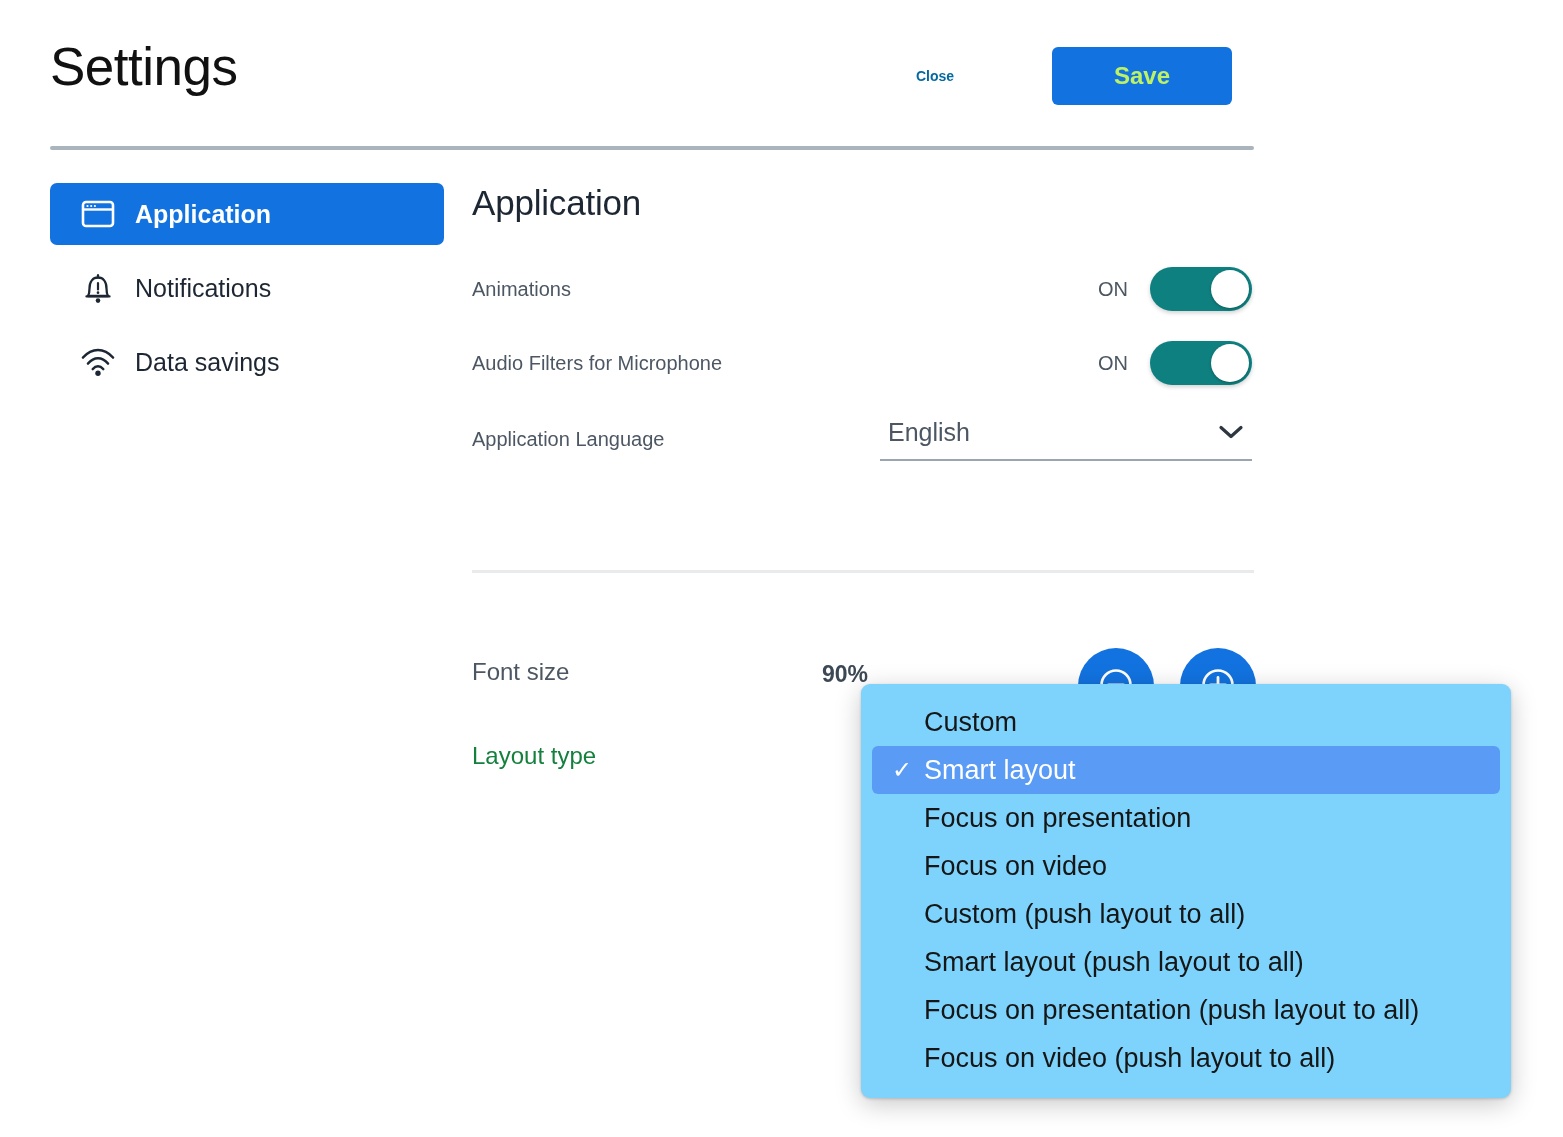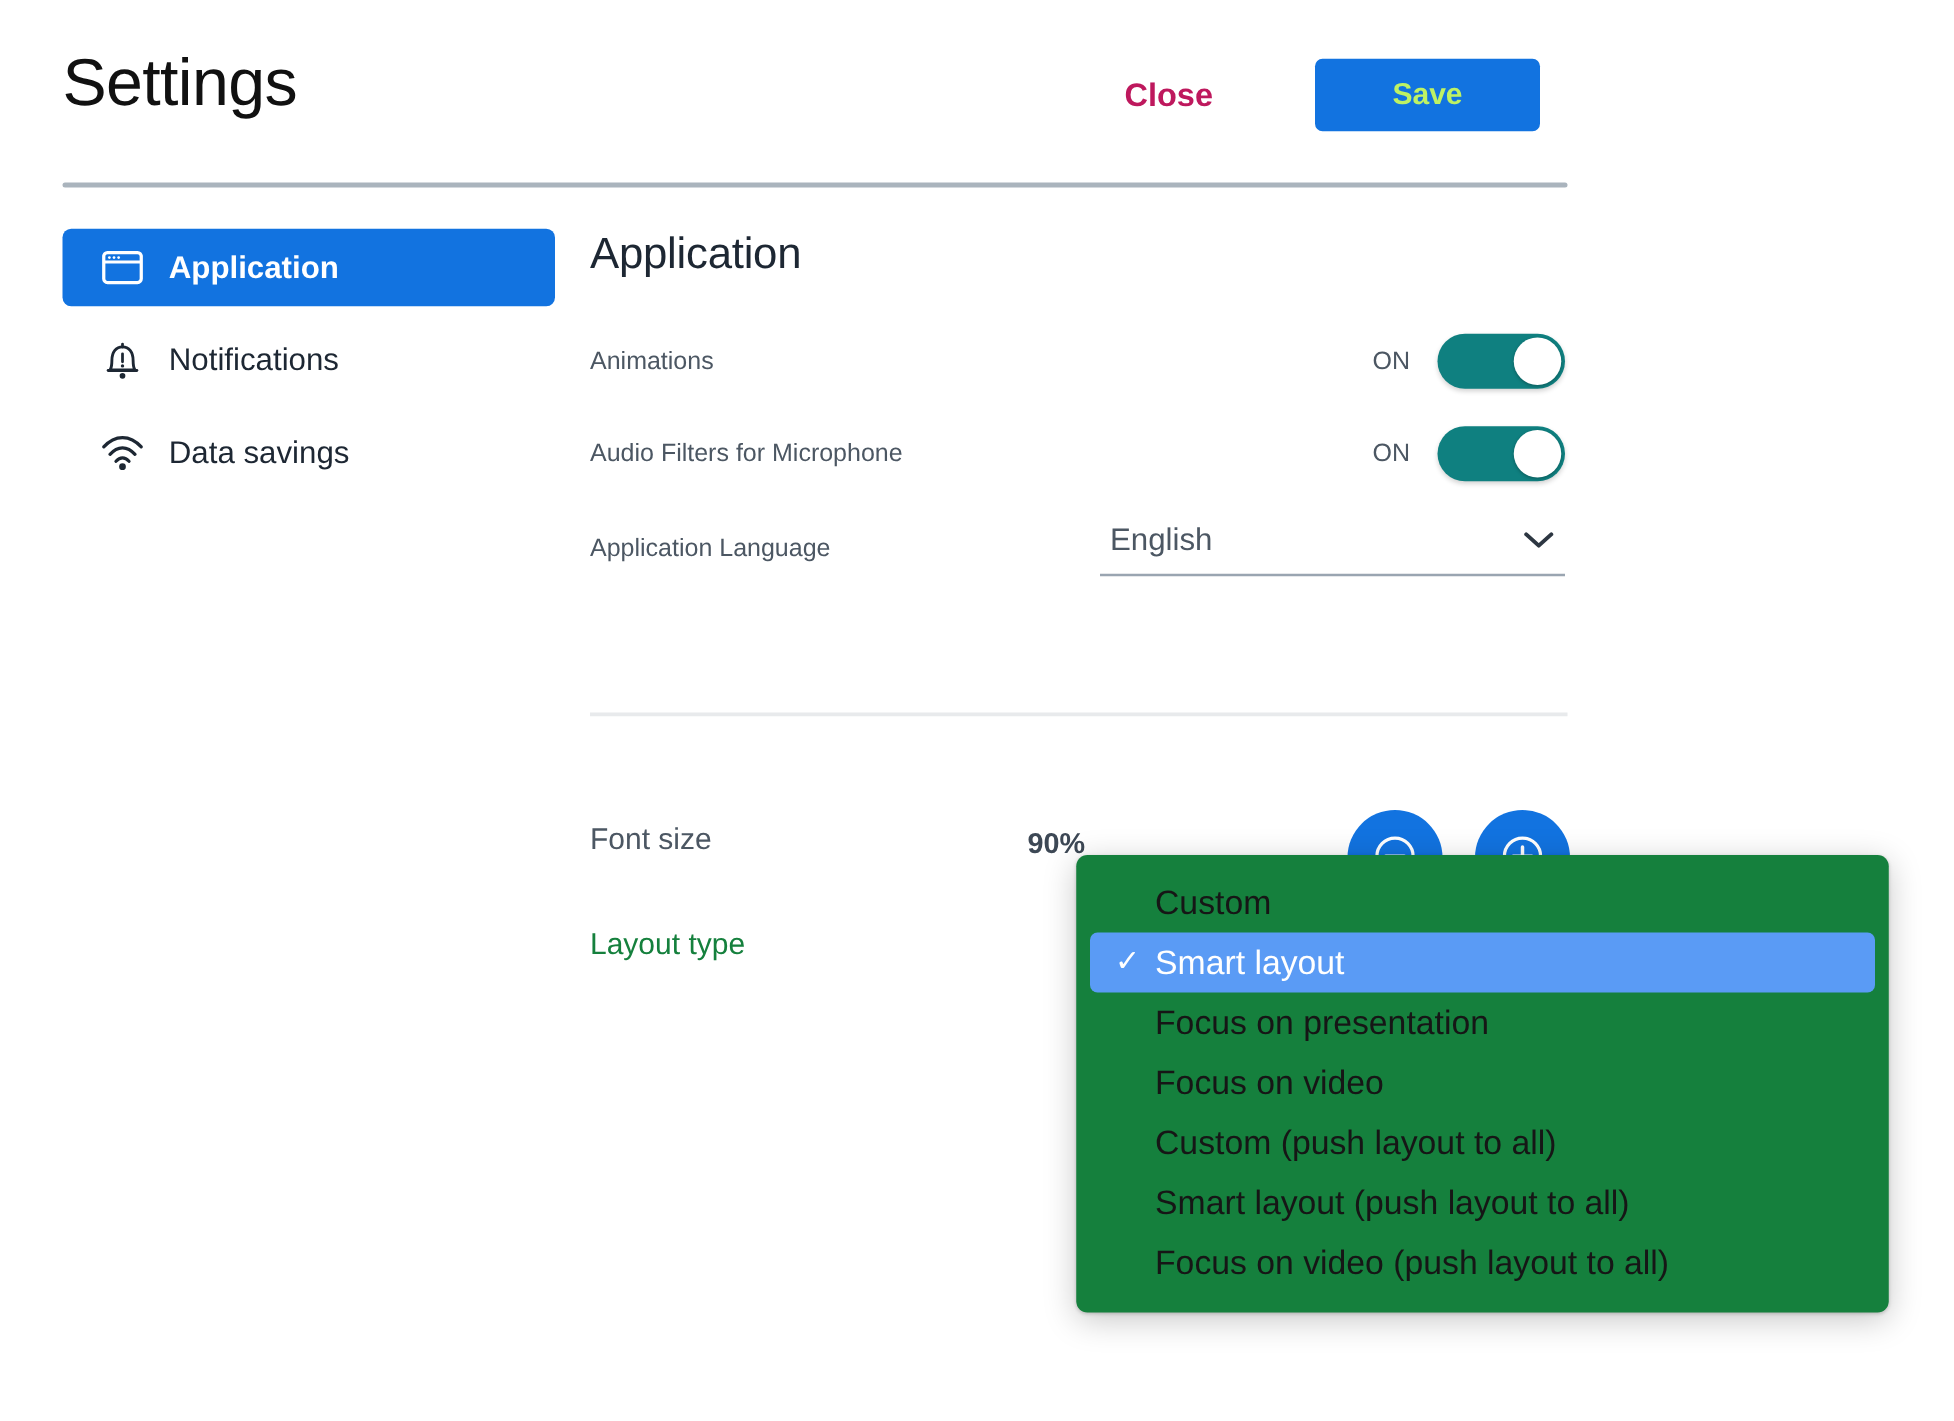--- a/index.html
+++ b/index.html
@@ -30,23 +30,23 @@
   }
   .close-btn {
     position: absolute;
     left: 880px;
     top: 56px;
     width: 110px;
     height: 40px;
     display: flex;
     align-items: center;
     justify-content: center;
-    font-size: 26px;
+    font-size: 14px;
     font-weight: bold;
-    color: #be185d;
+    color: #0369a1;
     background: transparent;
     border: none;
     cursor: pointer;
     font-family: "Liberation Sans", sans-serif;
   }
   .save-btn {
     position: absolute;
     left: 1052px;
     top: 47px;
     width: 180px;
@@ -248,21 +248,21 @@
     font-size: 24px;
     color: #15803d;
   }
 
   
   .dropdown {
     position: absolute;
     left: 861px;
     top: 684px;
     width: 650px;
-    background: #15803d;
+    background: #7dd3fc;
     border-radius: 9px;
     padding: 14px 0 16px 0;
     box-shadow: 0 6px 26px rgba(0,0,0,0.22), 0 1px 3px rgba(0,0,0,0.18);
     z-index: 30;
   }
   .dd-item {
     position: relative;
     height: 48px;
     display: flex;
     align-items: center;
@@ -420,17 +420,20 @@
     <div class="dd-item">
         <span>Focus on video</span>
       </div>
     <div class="dd-item">
         <span>Custom (push layout to all)</span>
       </div>
     <div class="dd-item">
         <span>Smart layout (push layout to all)</span>
       </div>
     <div class="dd-item">
+        <span>Focus on presentation (push layout to all)</span>
+      </div>
+    <div class="dd-item">
         <span>Focus on video (push layout to all)</span>
       </div>
   </div>
 
 </div>
 
 </body></html>

